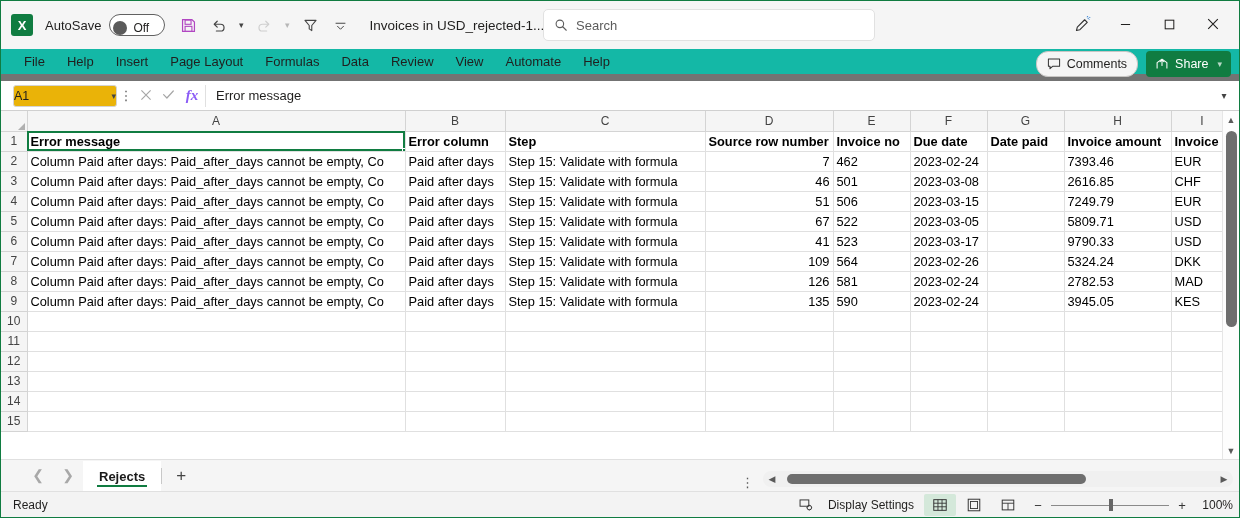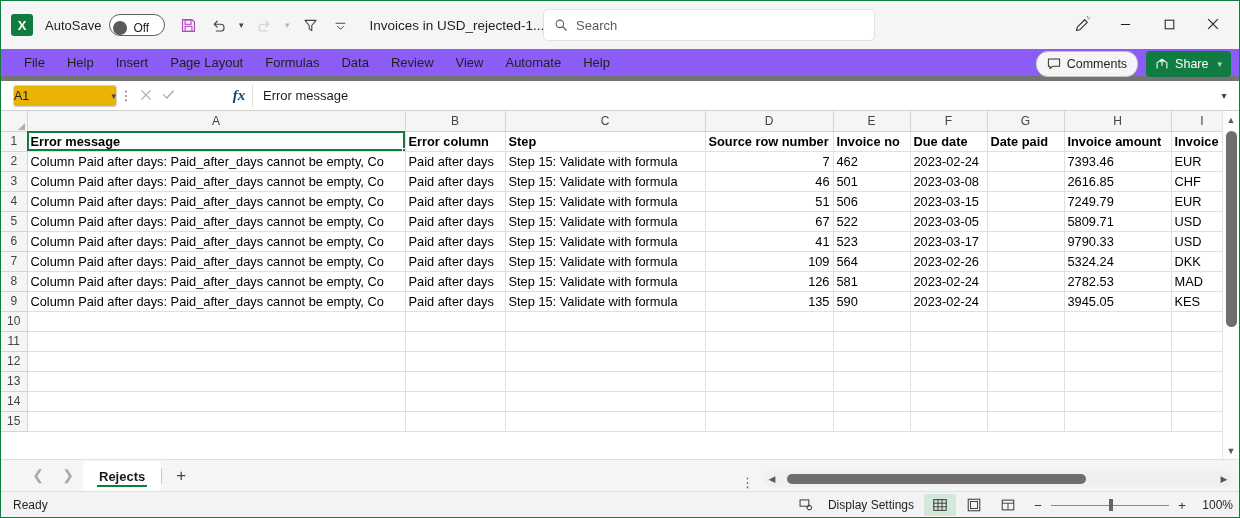--- a/index.html
+++ b/index.html
@@ -79,24 +79,24 @@
     width: 44px; height: 34px;
     display: flex; align-items: center; justify-content: center;
     color: #201f1e;
   }
   .penbtn { width: 42px; height: 34px; display:flex; align-items:center; justify-content:center;}
 
   
   .ribbon {
     height: 32px; flex: 0 0 32px;
     display: flex; align-items: center;
-    background: #8b5cf6;
+    background: #14b8a6;
     padding-left: 12px;
     position: relative;
-    border-bottom: 5px solid #737373;
+    border-bottom: 7px solid #737373;
   }
   .rtab {
     font-size: 13px; color: #201f1e;
     padding: 4px 11px; border-radius: 4px;
     white-space: nowrap;
   }
   .ribbon-right {
     position: absolute; right: 8px; top: 2px;
     display: flex; align-items: center; gap: 8px;
   }
@@ -123,21 +123,21 @@
   .namebox {
     width: 104px; height: 22px; margin-left: 8px;
     border: 1px solid #d4d4d4; border-radius: 3px;
     background: #eab308;
     display: flex; align-items: center; justify-content: space-between;
     padding: 0 0; font-size: 12.5px; color: #201f1e;
   }
   .vdots { width: 18px; text-align: center; color: #5a5a5a; font-size: 13px; }
   .fb-icon { width: 22px; text-align: center; color: #9a9a9a; font-size: 14px; }
   .fx { font-style: italic; font-family: "Liberation Serif", serif; font-weight: bold;
-        color: #0c4a6e; font-size: 15px; width: 26px; text-align:center;margin-left:47px; }
+        color: #8b5cf6; font-size: 15px; width: 26px; text-align:center; }
   .fcontent {
     flex: 1; height: 22px;
     border-left: 1px solid #e0e0e0;
     display: flex; align-items: center;
     font-size: 13px; color: #201f1e;
     padding-left: 10px;
   }
   .fb-chev { width: 22px; text-align: center; color: #444; font-size: 10px; }
 
   

